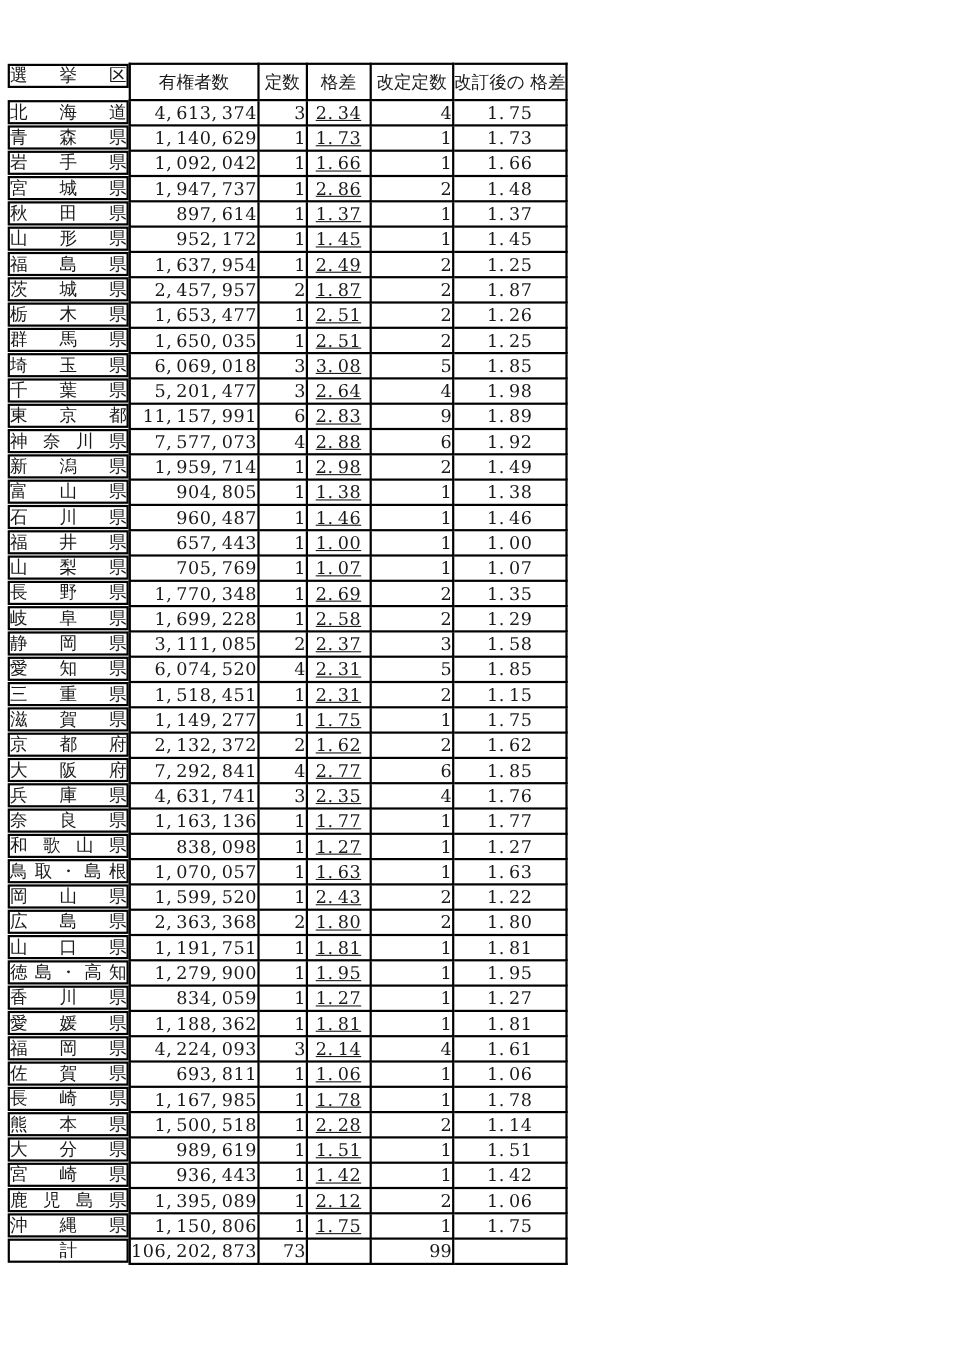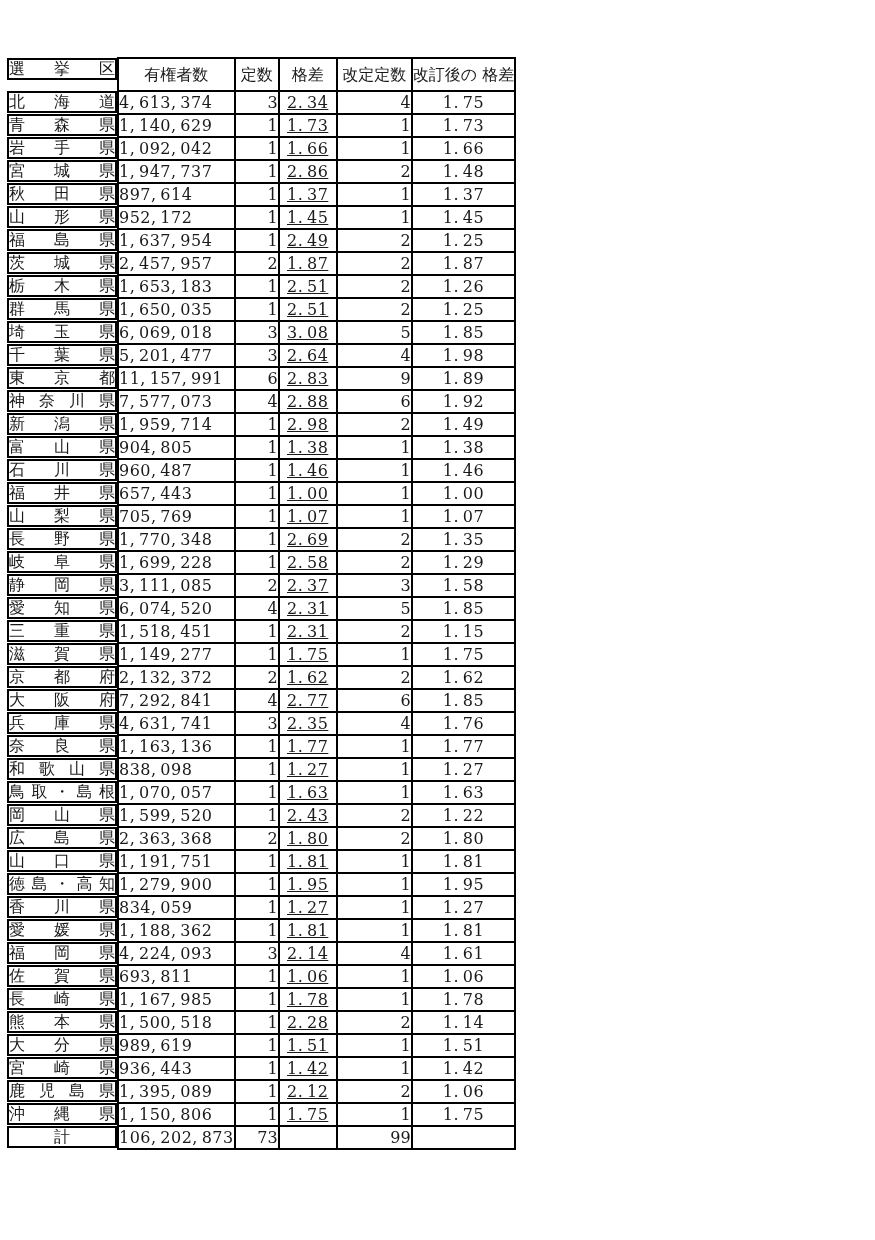--- a/index.html
+++ b/index.html
@@ -55,21 +55,21 @@
 
   th.h-plain { text-align: center; }
   th.h-revseats { font-size: 13px; text-align: center; }
   th.h-revdisp {
     font-size: 12px;
     text-align: left;
     white-space: pre-line;
     line-height: 1.2;
   }
 
-  td.c-voters   { text-align: left; padding-right: 5px; letter-spacing: 0.5px; }
+  td.c-voters   { text-align: right; padding-right: 5px; letter-spacing: 0.5px; }
   td.c-seats    { text-align: right; padding-right: 4px; }
   td.c-disp     { text-align: center; letter-spacing: 0.5px; text-decoration: underline; }
   td.c-revseats { text-align: right; padding-right: 6px; }
   td.c-revdisp  { text-align: center; letter-spacing: 0.5px; }
 </style>
 </head>
 <body>
 
 <div class="sheet">
   <table class="appo">
@@ -192,21 +192,21 @@
           <td class="c-disp">1. 87</td>
           <td class="c-revseats">2</td>
           <td class="c-revdisp">1. 87</td>
         </tr>
         <tr>
           <td class="c-district jchars">
             <span>栃</span>
             <span>木</span>
             <span>県</span>
           </td>
-          <td class="c-voters">1, 653, 183</td>
+          <td class="c-voters">1, 653, 477</td>
           <td class="c-seats">1</td>
           <td class="c-disp">2. 51</td>
           <td class="c-revseats">2</td>
           <td class="c-revdisp">1. 26</td>
         </tr>
         <tr>
           <td class="c-district jchars">
             <span>群</span>
             <span>馬</span>
             <span>県</span>

